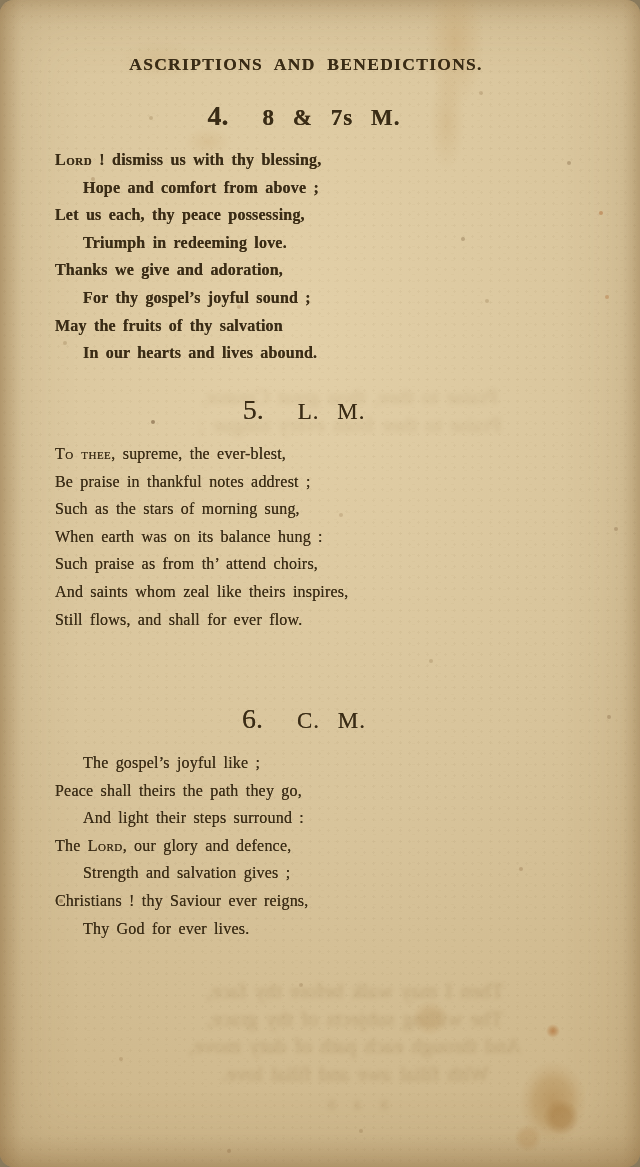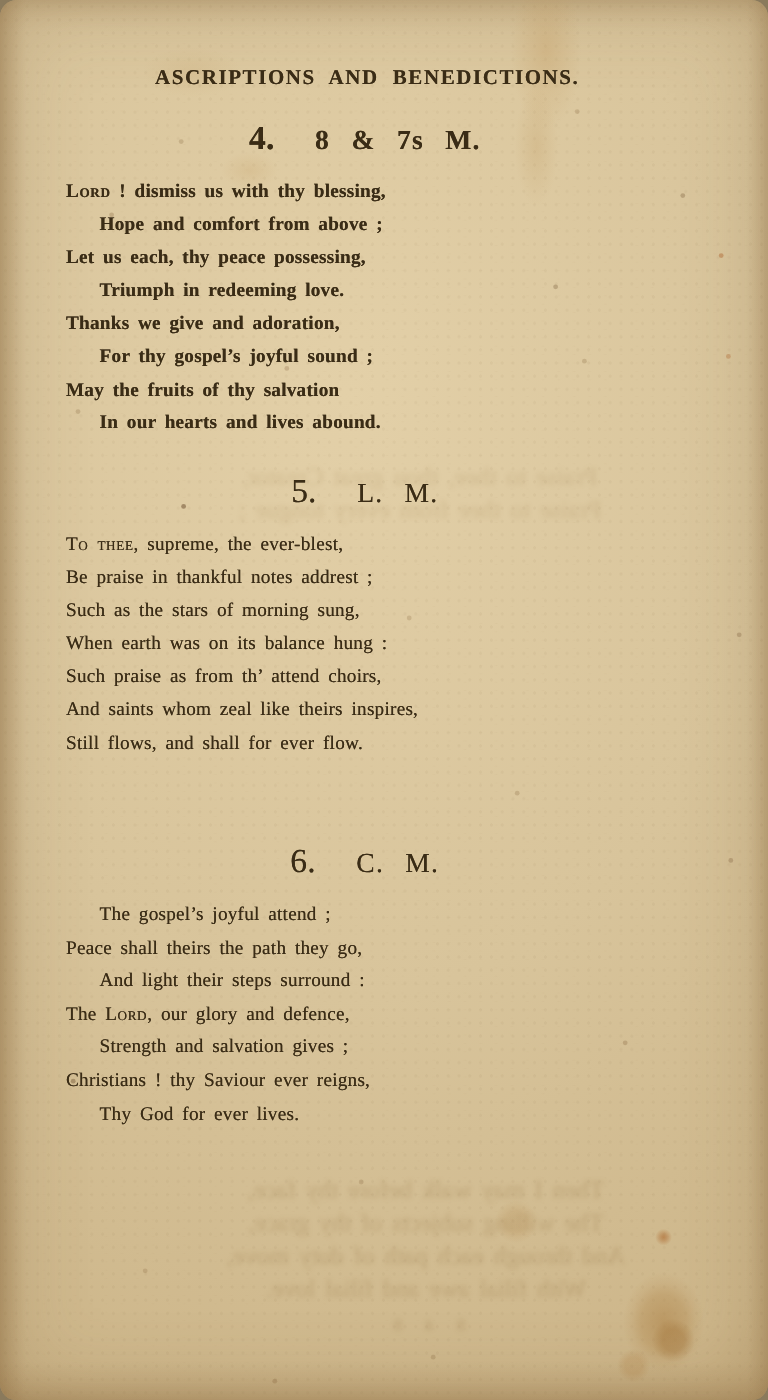--- a/index.html
+++ b/index.html
@@ -150,21 +150,21 @@
           <p class="line"><span>And saints whom zeal like theirs inspires,</span></p>
           <p class="line"><span>Still flows, and shall for ever flow.</span></p>
         </div>
     </section>
 
     <section class="hymn">
       <div class="hymn-heading">
         <span class="hymn-number">6.</span><span class="hymn-meter">C. M.</span>
       </div>
       <div class="stanza">
-          <p class="line indent"><span>The gospel’s joyful attend ;</span></p>
+          <p class="line indent"><span>The gospel’s joyful like ;</span></p>
           <p class="line"><span>Peace shall theirs the path they go,</span></p>
           <p class="line indent"><span>And light their steps surround :</span></p>
           <p class="line"><span>The </span><span class="sc">Lord</span><span>, our glory and defence,</span></p>
           <p class="line indent"><span>Strength and salvation gives ;</span></p>
           <p class="line"><span>Christians ! thy Saviour ever reigns,</span></p>
           <p class="line indent"><span>Thy God for ever lives.</span></p>
         </div>
     </section>
   </main>
 

